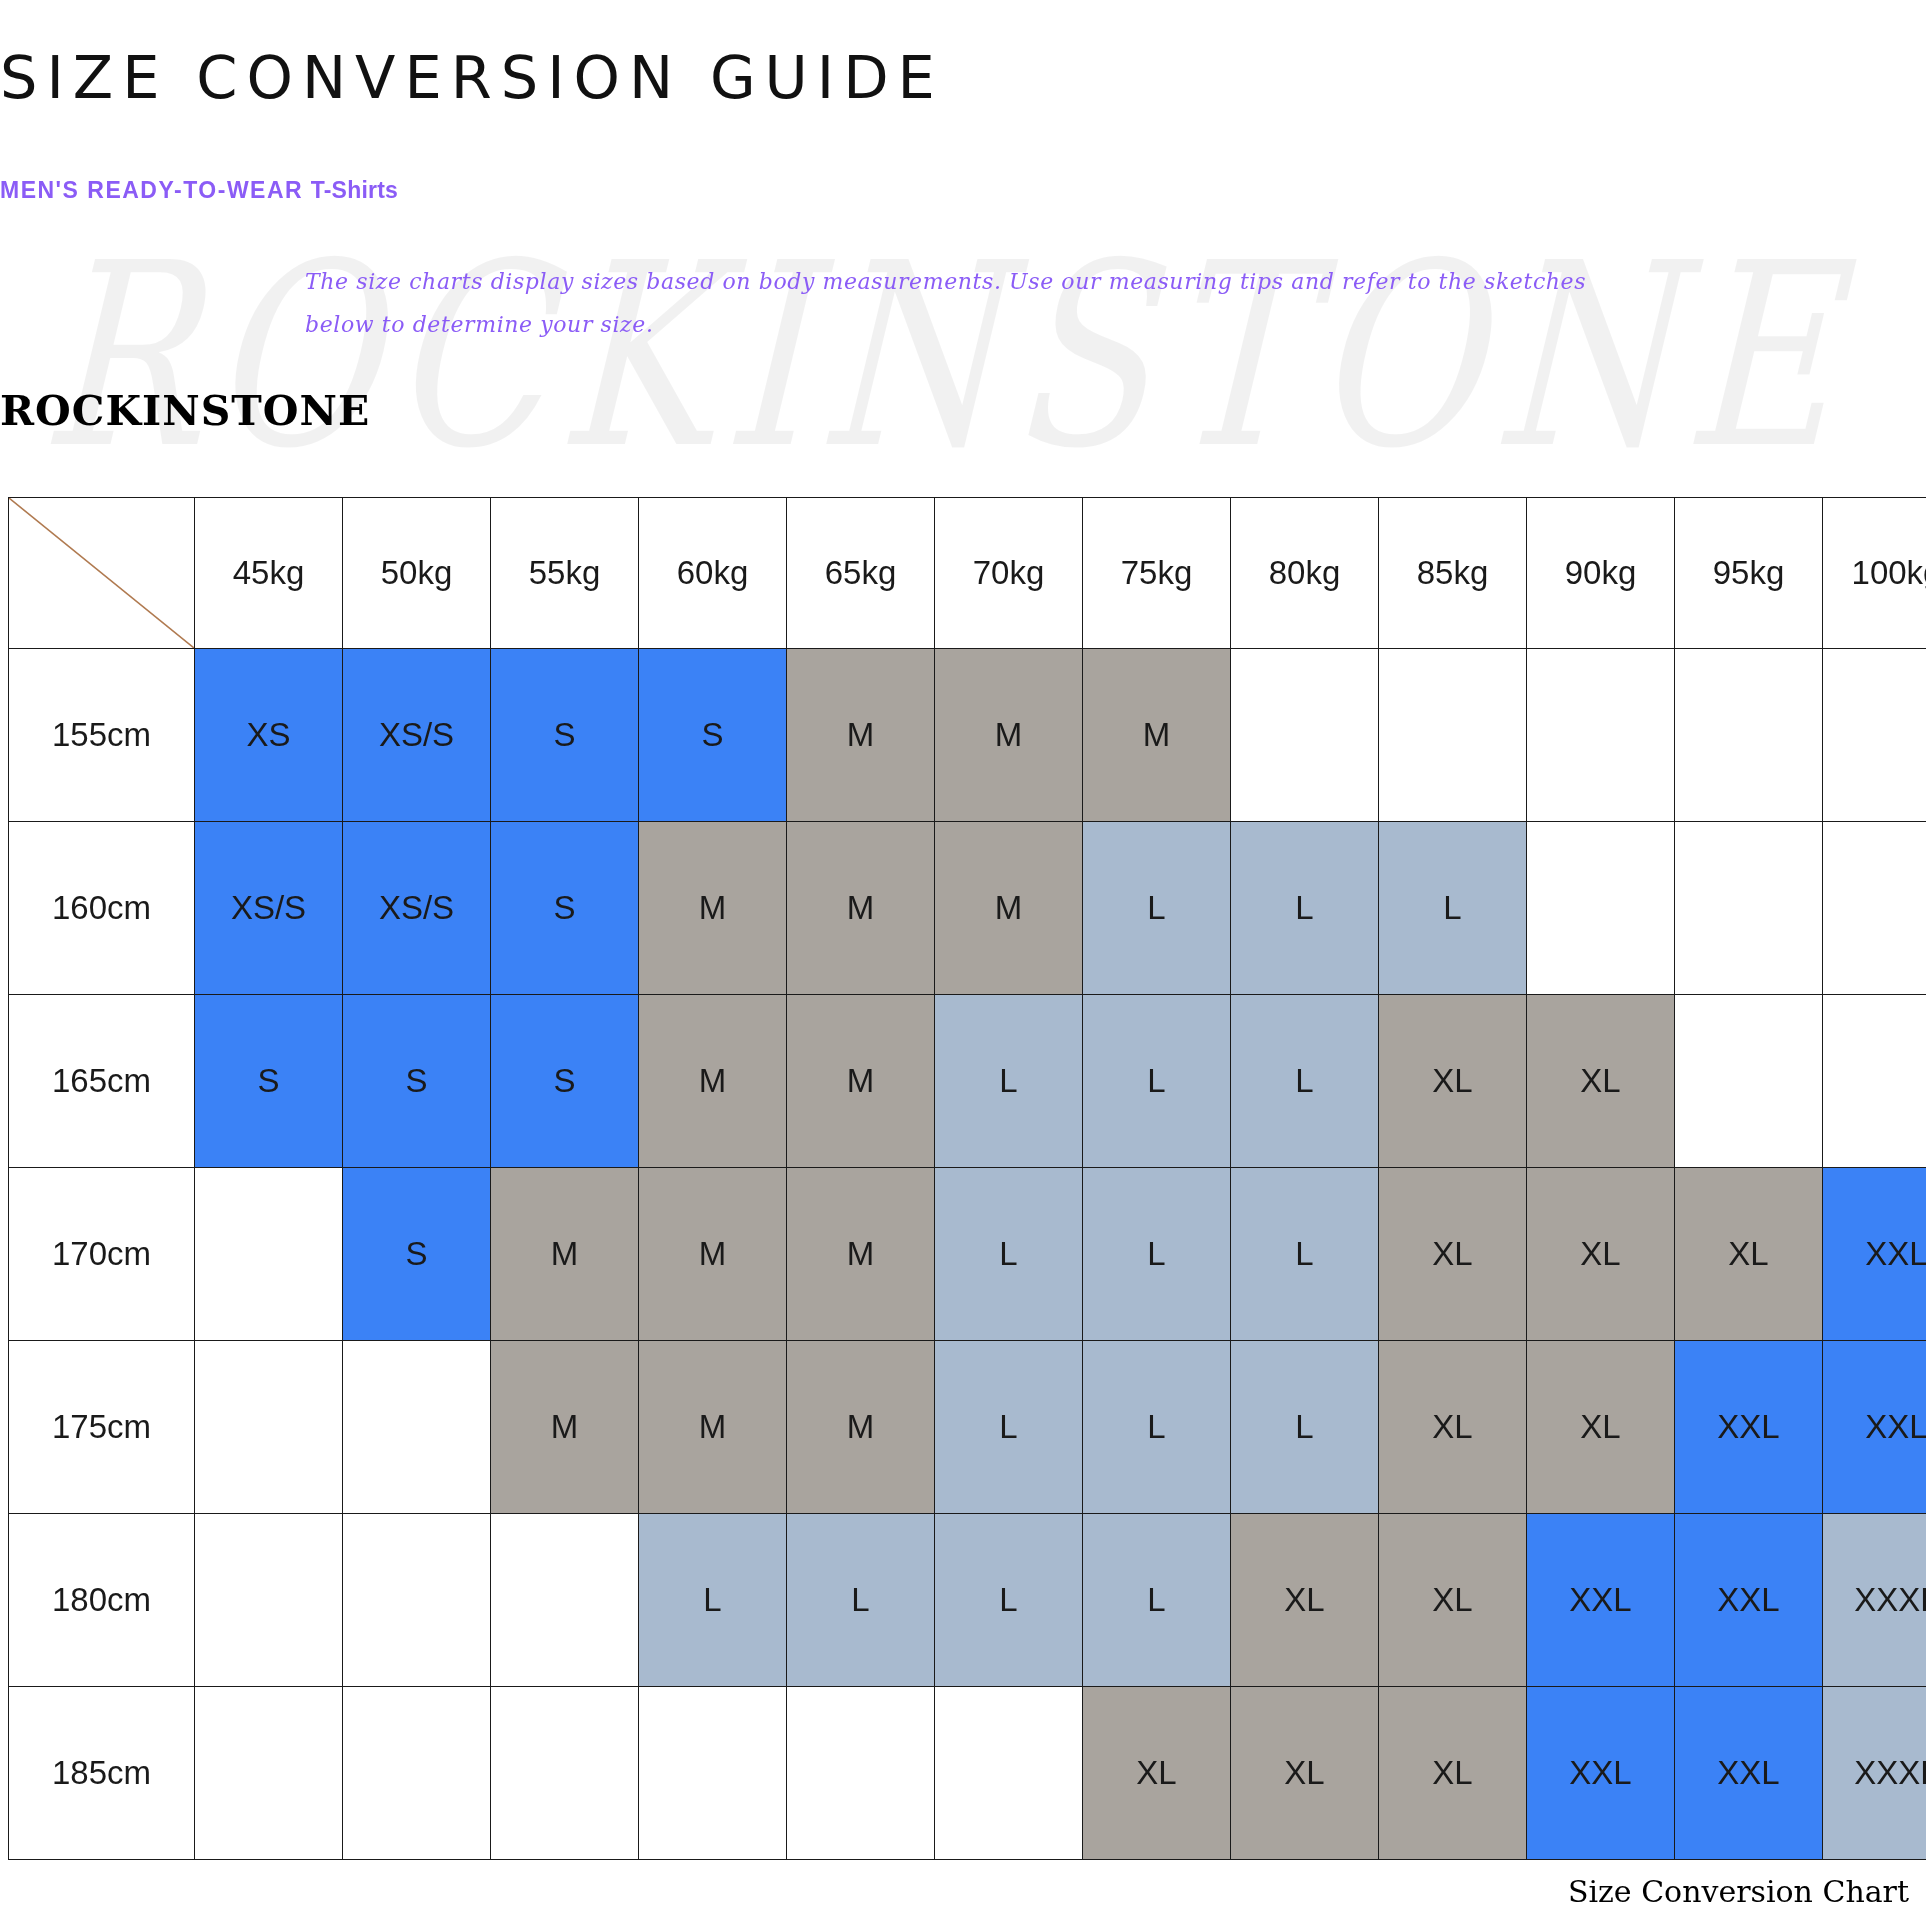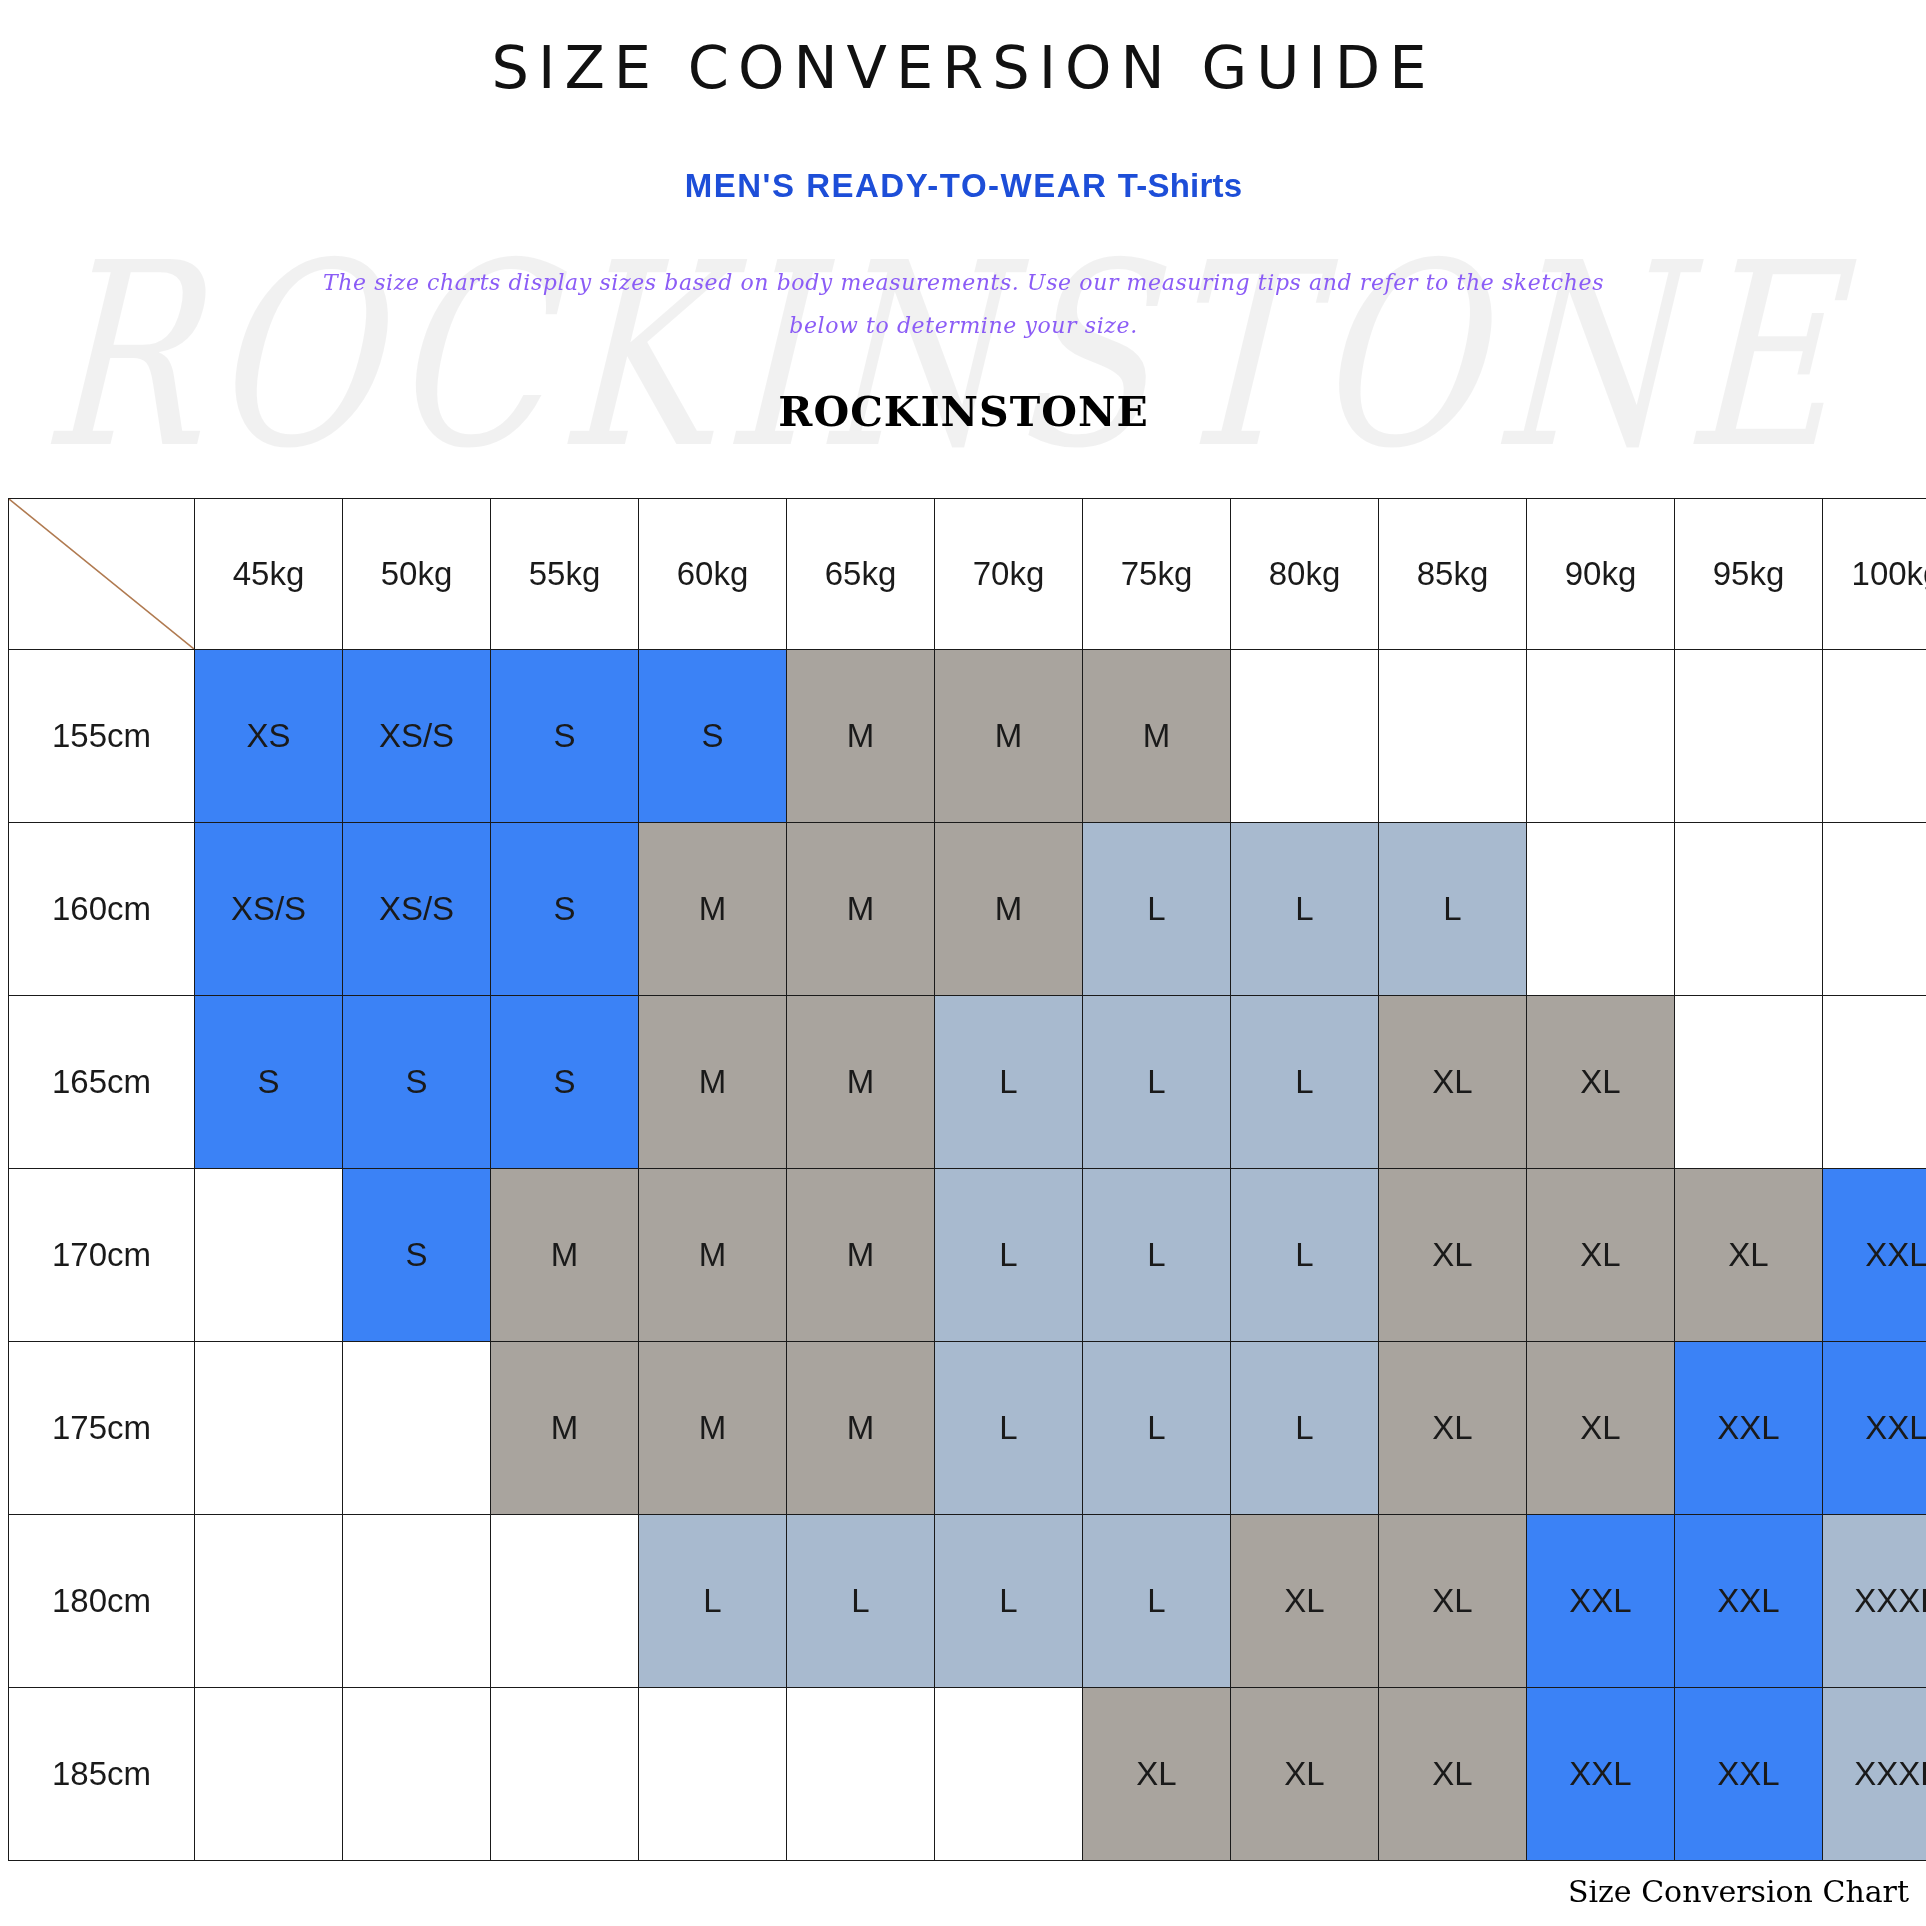--- a/index.html
+++ b/index.html
@@ -38,39 +38,38 @@
     white-space: nowrap;
     user-select: none;
     pointer-events: none;
     z-index: 0;
   }
 
   
   .header {
     position: relative;
     z-index: 2;
-    padding-top: 23px;
-    text-align: center;
+    padding-top: 33px;
   }
   .main-title {
     font-family: "DejaVu Sans", sans-serif;
     font-size: 59px;
     font-weight: 400;
     letter-spacing: 9px;
     color: #111;
     margin: 0;
     padding-top: 10px;
   }
   .subtitle {
     margin-top: 65px;
     font-family: "Liberation Sans", sans-serif;
-    font-size: 33px;
+    font-size: 23px;
     font-weight: bold;
     letter-spacing: 1.2px;
-    color: #1d4ed8;
+    color: #8b5cf6;
   }
   .subtitle .sub-a { letter-spacing: 1.5px; }
   .subtitle .sub-b { letter-spacing: 0.2px; }
   .description {
     margin: 57px auto 0 auto;
     width: 1317px;
     font-family: "DejaVu Serif", serif;
     font-style: italic;
     font-size: 22px;
     line-height: 1.95;

